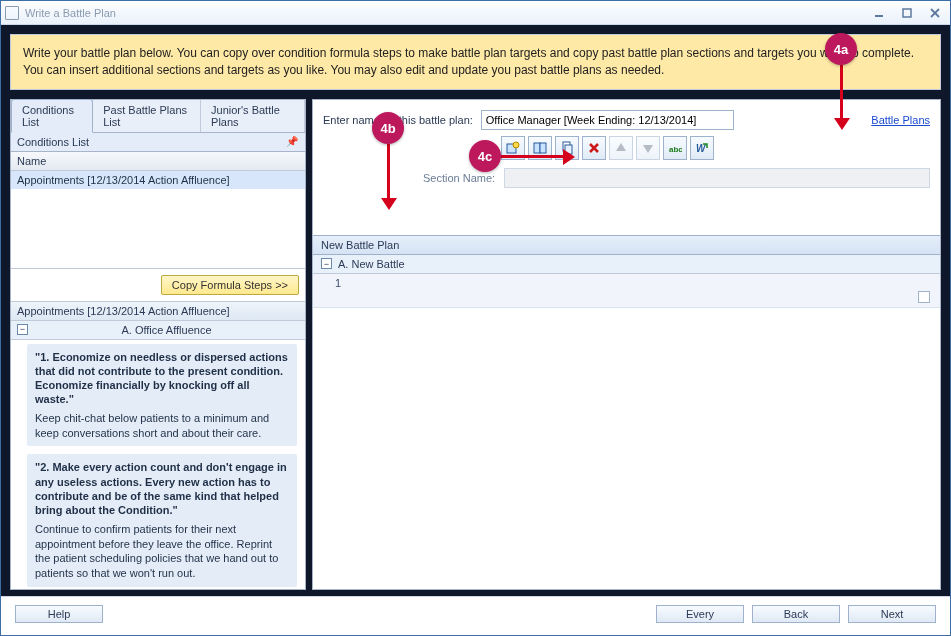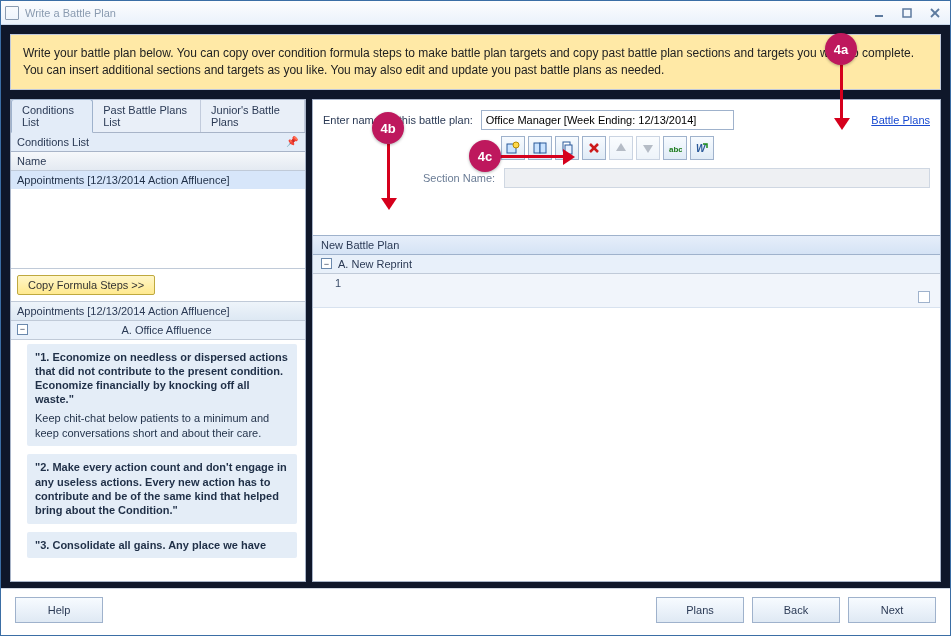--- a/index.html
+++ b/index.html
@@ -14,21 +14,21 @@
 .body-area { flex: 1; display: flex; margin: 0 9px 6px 9px; gap: 6px; min-height: 0; }
 .left-col { width: 296px; display: flex; flex-direction: column; border: 1px solid #a8b4c8; }
 .tabs { display: flex; background: #e9eff8; border-bottom: 1px solid #a8b4c8; }
 .tab { padding: 4px 10px; font-size: 11px; color: #2b3a55; border-right: 1px solid #c2cbdc; cursor: pointer; }
 .tab.active { background: #e3ecf8; border: 1px solid #9fb2cc; border-bottom: 1px solid #e3ecf8; margin-bottom: -1px; margin-top: -1px; border-radius: 3px 3px 0 0; }
 .panel-hdr { background: #e3ecf8; border-bottom: 1px solid #a8b4c8; padding: 3px 6px; display: flex; align-items: center; color: #2b3a55; }
 .panel-hdr .pin { margin-left: auto; font-size: 10px; color: #5d7a9e; }
 .list-hdr { background: linear-gradient(#f6f8fb,#e4eaf2); border-bottom: 1px solid #c0cad8; padding: 3px 6px; color: #2b3a55; }
 .list-body { flex: 0 0 98px; background: #fff; border-bottom: 1px solid #c0cad8; overflow: auto; }
 .list-row { padding: 3px 6px; background: #d7e6fa; color: #1f2f47; cursor: pointer; }
-.copy-bar { display: flex; padding: 6px; border-bottom: 1px solid #c0cad8; background: #fff; }
+.copy-bar { display: flex; justify-content: flex-end; padding: 6px; border-bottom: 1px solid #c0cad8; background: #fff; }
 .btn { background: linear-gradient(#fff6c8,#ffe98f); border: 1px solid #bfa93f; padding: 3px 10px; font-size: 11px; color: #333; cursor: pointer; border-radius: 2px; }
 .sub-hdr { background: linear-gradient(#eef4fa,#dde8f3); border-bottom: 1px solid #c0cad8; padding: 3px 6px; color: #2b3a55; }
 .tree-row { background: #e8f0fa; border-bottom: 1px solid #c0cad8; padding: 3px 6px; display: flex; align-items: center; gap: 6px; color: #2b3a55; cursor: pointer; }
 .tree-row .exp { width: 11px; height: 11px; border: 1px solid #6b89ad; background: #fff; display: flex; align-items: center; justify-content: center; font-size: 9px; line-height: 1; color: #2b3a55; }
 .steps { flex: 1; overflow: auto; padding: 4px 8px 4px 16px; background: #fff; }
 .step-block { background: #e4edf7; border-radius: 2px; padding: 6px 8px; margin-bottom: 8px; }
 .step-title { font-weight: bold; color: #1f2f47; line-height: 1.3; }
 .step-desc { color: #1f2f47; margin-top: 4px; line-height: 1.35; }
 .right-col { flex: 1; display: flex; flex-direction: column; border: 1px solid #a8b4c8; background: #fff; min-width: 0; }
 .right-top { padding: 10px 10px 6px 10px; display: flex; align-items: center; gap: 8px; color: #2b3a55; }
@@ -40,21 +40,21 @@
 .tool-btn.disabled { opacity: 0.55; cursor: default; }
 .tool-btn svg { width: 14px; height: 14px; }
 .section-name-row { display: flex; align-items: center; gap: 9px; padding: 0 10px 8px 10px; color: #6a7c95; }
 .section-name-row .sect-inp { flex: 1; height: 20px; background: #eef0f3; border: 1px solid #cfd7e2; }
 .bp-hdr { background: linear-gradient(#e6eefa,#d5e3f5); border-top: 1px solid #9fb2cc; border-bottom: 1px solid #9fb2cc; padding: 3px 8px; color: #2b3a55; margin-top: 39px; }
 .bp-sect { background: #e8f0fa; border-bottom: 1px solid #c0cad8; padding: 3px 8px; display: flex; align-items: center; gap: 6px; color: #2b3a55; cursor: pointer; }
 .bp-row { padding: 3px 8px 18px 22px; color: #3b4d69; background: #f1f5fb; border-bottom: 1px solid #d8e2ef; position: relative; }
 .bp-row .chk { position: absolute; right: 10px; bottom: 4px; width: 12px; height: 12px; border: 1px solid #9fb2cc; background: #fff; }
 .bp-body { flex: 1; overflow: auto; }
 .footer { display: flex; padding: 8px 14px 12px 14px; gap: 8px; background: #fff; border-top: 1px solid #d0d7e2; }
-.footer .fbtn { width: 88px; height: 26px; border: 1px solid #9fb2cc; background: linear-gradient(#f7fbff,#dfe9f4); color: #2b3a55; cursor: pointer; display: flex; align-items: center; justify-content: center; }
+.footer .fbtn { width: 88px; height: 18px; border: 1px solid #9fb2cc; background: linear-gradient(#f7fbff,#dfe9f4); color: #2b3a55; cursor: pointer; display: flex; align-items: center; justify-content: center; }
 .footer .spacer { flex: 1; }
 .callout { position: absolute; width: 32px; height: 32px; border-radius: 50%; background: #be185d; color: #fff; font-weight: bold; font-size: 13px; display: flex; align-items: center; justify-content: center; z-index: 10; box-shadow: 0 1px 3px rgba(0,0,0,0.3); }
 .callout-line { position: absolute; background: #d5001c; z-index: 9; }
 .arrow-head { position: absolute; width: 0; height: 0; z-index: 9; }
 </style>
 </head>
 <body>
 
 <div class="window">
   <div class="titlebar">
@@ -105,20 +105,21 @@
         <span class="exp">−</span>
         <span style="flex:1;text-align:center;">A. Office Affluence</span>
       </div>
       <div class="steps">
         <div class="step-block">
           <div class="step-title">"1. Economize on needless or dispersed actions that did not contribute to the present condition. Economize financially by knocking off all waste."</div>
           <div class="step-desc">Keep chit-chat below patients to a minimum and keep conversations short and about their care.</div>
         </div>
         <div class="step-block">
           <div class="step-title">"2. Make every action count and don't engage in any useless actions. Every new action has to contribute and be of the same kind that helped bring about the Condition."</div>
+          <div class="step-desc">Continue to confirm patients for their next appointment before they leave the office. Reprint the patient scheduling policies that we hand out to patients so that we won't run out.</div>
         </div>
         <div class="step-block" style="margin-bottom:0;">
           <div class="step-title">"3. Consolidate all gains. Any place we have</div>
         </div>
       </div>
     </div>
 
     <div class="right-col">
       <div class="right-top">
         <label>Enter name for this battle plan:</label>
@@ -172,34 +173,34 @@
             </svg>
           </div>
       </div>
       <div class="section-name-row">
         <label style="margin-left:100px;">Section Name:</label>
         <div class="sect-inp"></div>
       </div>
       <div class="bp-hdr">New Battle Plan</div>
       <div class="bp-sect">
         <span class="exp" style="width:11px;height:11px;border:1px solid #6b89ad;background:#fff;display:flex;align-items:center;justify-content:center;font-size:9px;">−</span>
-        <span>A. New Reprint</span>
+        <span>A. New Battle</span>
       </div>
       <div class="bp-row">
         <span>1</span>
         <span class="chk"></span>
       </div>
       <div class="bp-body"></div>
     </div>
   </div>
 
   <div class="footer">
     <div class="fbtn">Help</div>
     <div class="spacer"></div>
-    <div class="fbtn">Plans</div>
+    <div class="fbtn">Every</div>
     <div class="fbtn">Back</div>
     <div class="fbtn">Next</div>
   </div>
 </div>
 
 <div class="callout" style="left:825px;top:33px;">4a</div>
 <div class="callout-line" style="left:840px;top:65px;width:3px;height:55px;"></div>
 <div class="arrow-head" style="left:834px;top:118px;border-left:8px solid transparent;border-right:8px solid transparent;border-top:12px solid #d5001c;"></div>
 
 <div class="callout" style="left:372px;top:112px;">4b</div>

